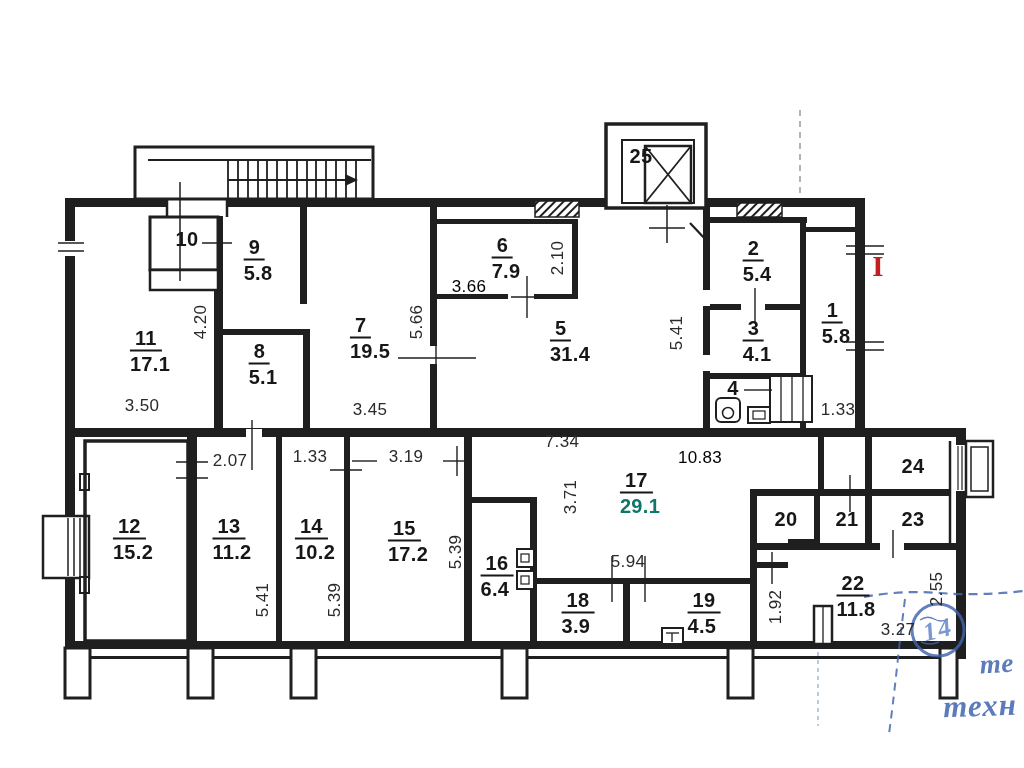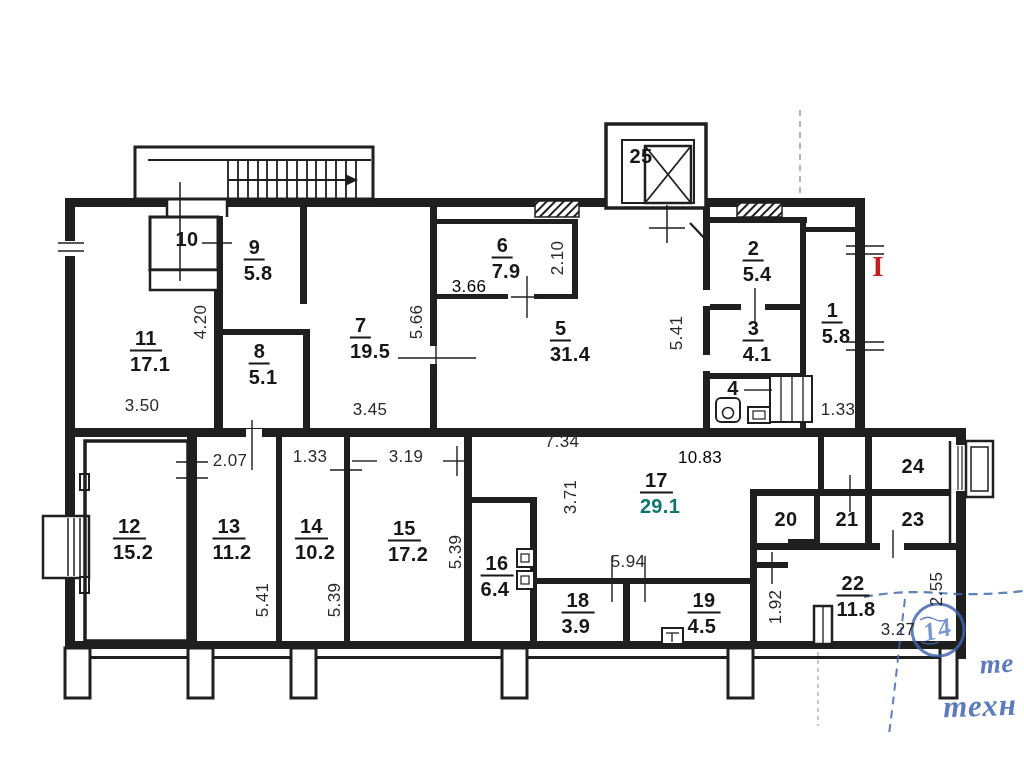--- a/index.html
+++ b/index.html
@@ -237,21 +237,21 @@
       <div class="room-label frac" style="left: 370px; top: 338px;"><span class="num">7</span><span class="area">19.5</span></div>
       <div class="room-label frac" style="left: 263px; top: 364px;"><span class="num">8</span><span class="area">5.1</span></div>
       <div class="room-label frac" style="left: 258px; top: 260px;"><span class="num">9</span><span class="area">5.8</span></div>
       <div class="room-label" style="left: 187px; top: 240px;"><span class="num">10</span></div>
       <div class="room-label frac" style="left: 150px; top: 330px; margin-top: 21px;"><span class="num">11</span><span class="area">17.1</span></div>
       <div class="room-label frac" style="left: 133px; top: 539px;"><span class="num">12</span><span class="area">15.2</span></div>
       <div class="room-label frac" style="left: 232px; top: 539px;"><span class="num">13</span><span class="area">11.2</span></div>
       <div class="room-label frac" style="left: 315px; top: 539px;"><span class="num">14</span><span class="area">10.2</span></div>
       <div class="room-label frac" style="left: 408px; top: 541px;"><span class="num">15</span><span class="area">17.2</span></div>
       <div class="room-label frac" style="left: 497px; top: 576px;"><span class="num">16</span><span class="area">6.4</span></div>
-      <div class="room-label frac" style="left: 640px; top: 493px; margin-left: 20px;"><span class="num">17</span><span class="area muted">29.1</span></div>
+      <div class="room-label frac" style="left: 640px; top: 493px;"><span class="num">17</span><span class="area muted">29.1</span></div>
       <div class="room-label frac" style="left: 578px; top: 613px;"><span class="num">18</span><span class="area">3.9</span></div>
       <div class="room-label frac" style="left: 704px; top: 613px;"><span class="num">19</span><span class="area">4.5</span></div>
       <div class="room-label" style="left: 786px; top: 520px;"><span class="num">20</span></div>
       <div class="room-label" style="left: 847px; top: 520px;"><span class="num">21</span></div>
       <div class="room-label frac" style="left: 856px; top: 596px;"><span class="num">22</span><span class="area">11.8</span></div>
       <div class="room-label" style="left: 913px; top: 520px;"><span class="num">23</span></div>
       <div class="room-label" style="left: 913px; top: 467px;"><span class="num">24</span></div>
       <div class="room-label" style="left: 641px; top: 157px;"><span class="num">25</span></div>
       <div class="dim rot" style="left: 201px; top: 322px;">4.20</div>
       <div class="dim" style="left: 142px; top: 406px;">3.50</div>

